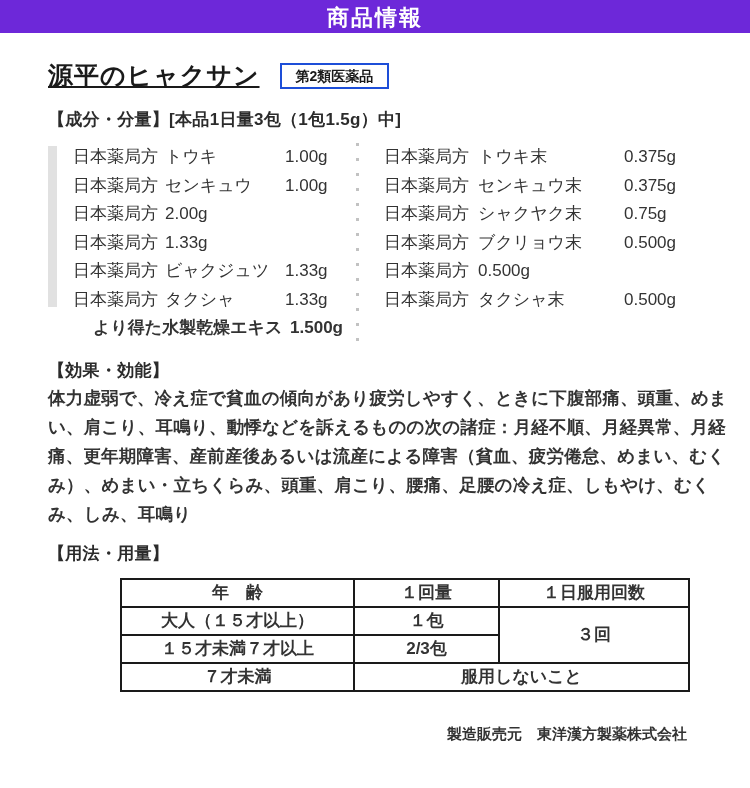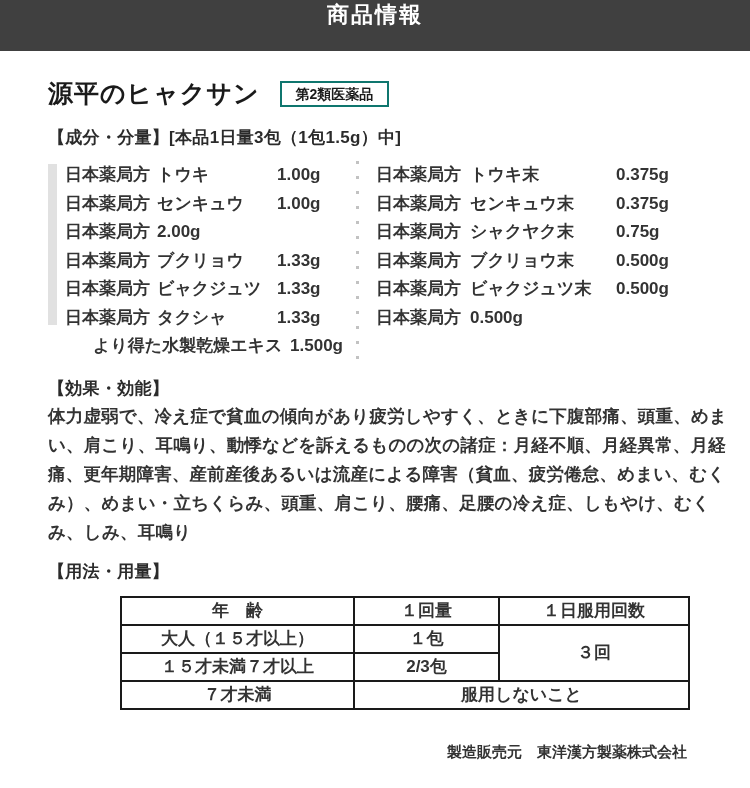--- a/index.html
+++ b/index.html
@@ -4,45 +4,45 @@
 <style>
   * { margin:0; padding:0; box-sizing:border-box; }
   html,body { background:#ffffff; }
   .page {
     width:750px; height:788px; background:#ffffff; overflow:hidden;
     font-family:"Liberation Sans","DejaVu Sans",sans-serif;
     color:#333333;
   }
   
   .banner {
-    height:51px; background:#404040;
-    display:flex; align-items:flex-start; justify-content:center;
+    height:33px; background:#6d28d9;
+    display:flex; align-items:flex-end; justify-content:center;
   }
   .banner-title {
     color:#ffffff; font-size:22px; font-weight:bold; letter-spacing:2px;
   }
   
   .content { padding:0 20px 0 48px; }
   .product-row { margin-top:26px; display:flex; align-items:center; gap:20px; }
-  .product-name { font-size:25px; font-weight:bold; color:#1a1a1a; letter-spacing:1px; }
+  .product-name { font-size:25px; font-weight:bold; color:#1a1a1a; letter-spacing:1px;text-decoration:underline; }
   .class-badge {
-    border:2px solid #0f766e; color:#1a1a1a;
+    border:2px solid #1d4ed8; color:#1a1a1a;
     font-size:14px; font-weight:bold; padding:2px 14px; line-height:18px;
   }
   .sec-heading { margin-top:16px; font-size:17px; font-weight:600; color:#2b2b2b; letter-spacing:0.3px; }
   
   .ingredients { display:flex; margin-top:12px; }
   .col-left { position:relative; padding-left:17px; width:295px; }
   .gray-bar { position:absolute; left:0; top:3px; width:9px; height:161px; background:#e1e1e1; }
   .col-right { position:relative; margin-left:13px; padding-left:20px; }
   .dots {
     position:absolute; left:0; top:0; width:3px; height:201px;
     background:repeating-linear-gradient(to bottom,#c2c2c2 0 3px,transparent 3px 15px);
   }
-  .ing-row { display:flex; line-height:28.5px; font-size:17px; font-weight:700; color:#333; white-space:nowrap; }
+  .ing-row { display:flex; line-height:28.5px; font-size:17px; font-weight:400; color:#333; white-space:nowrap;margin-left:8px; }
   .ing-row .pharm { width:92px; }
   .col-left  .ing-row .iname { width:120px; }
   .col-right .ing-row .pharm { width:94px; }
   .col-right .ing-row .iname { width:146px; }
   .ing-foot { display:flex; line-height:28.5px; font-size:17px; font-weight:600; color:#333; white-space:nowrap;margin-left:28px; }
   .ing-foot .fname { width:212px; }
   
   .efficacy-head { }
   .efficacy-body {
     margin-top:2px; width:684px; font-size:17.5px; font-weight:600;
@@ -94,21 +94,20 @@
           <span class="pharm">日本薬局方</span>
           <span class="iname">センキュウ</span>
           <span class="amt">1.00g</span>
         </div>
         <div class="ing-row">
           <span class="pharm">日本薬局方</span>
           <span class="amt">2.00g</span>
         </div>
         <div class="ing-row">
           <span class="pharm">日本薬局方</span>
-          <span class="iname">ブクリョウ</span>
           <span class="amt">1.33g</span>
         </div>
         <div class="ing-row">
           <span class="pharm">日本薬局方</span>
           <span class="iname">ビャクジュツ</span>
           <span class="amt">1.33g</span>
         </div>
         <div class="ing-row">
           <span class="pharm">日本薬局方</span>
           <span class="iname">タクシャ</span>
@@ -137,25 +136,25 @@
           <span class="iname">シャクヤク末</span>
           <span class="amt">0.75g</span>
         </div>
         <div class="ing-row">
           <span class="pharm">日本薬局方</span>
           <span class="iname">ブクリョウ末</span>
           <span class="amt">0.500g</span>
         </div>
         <div class="ing-row">
           <span class="pharm">日本薬局方</span>
-          <span class="iname">ビャクジュツ末</span>
           <span class="amt">0.500g</span>
         </div>
         <div class="ing-row">
           <span class="pharm">日本薬局方</span>
+          <span class="iname">タクシャ末</span>
           <span class="amt">0.500g</span>
         </div>
       </div>
 
     </div>
 
     <div class="sec-heading efficacy-head">【効果・効能】</div>
     <div class="efficacy-body">体力虚弱で、冷え症で貧血の傾向があり疲労しやすく、ときに下腹部痛、頭重、めまい、肩こり、耳鳴り、動悸などを訴えるものの次の諸症：月経不順、月経異常、月経痛、更年期障害、産前産後あるいは流産による障害（貧血、疲労倦怠、めまい、むくみ）、めまい・立ちくらみ、頭重、肩こり、腰痛、足腰の冷え症、しもやけ、むくみ、しみ、耳鳴り</div>
 
     <div class="sec-heading dosage-head">【用法・用量】</div>

